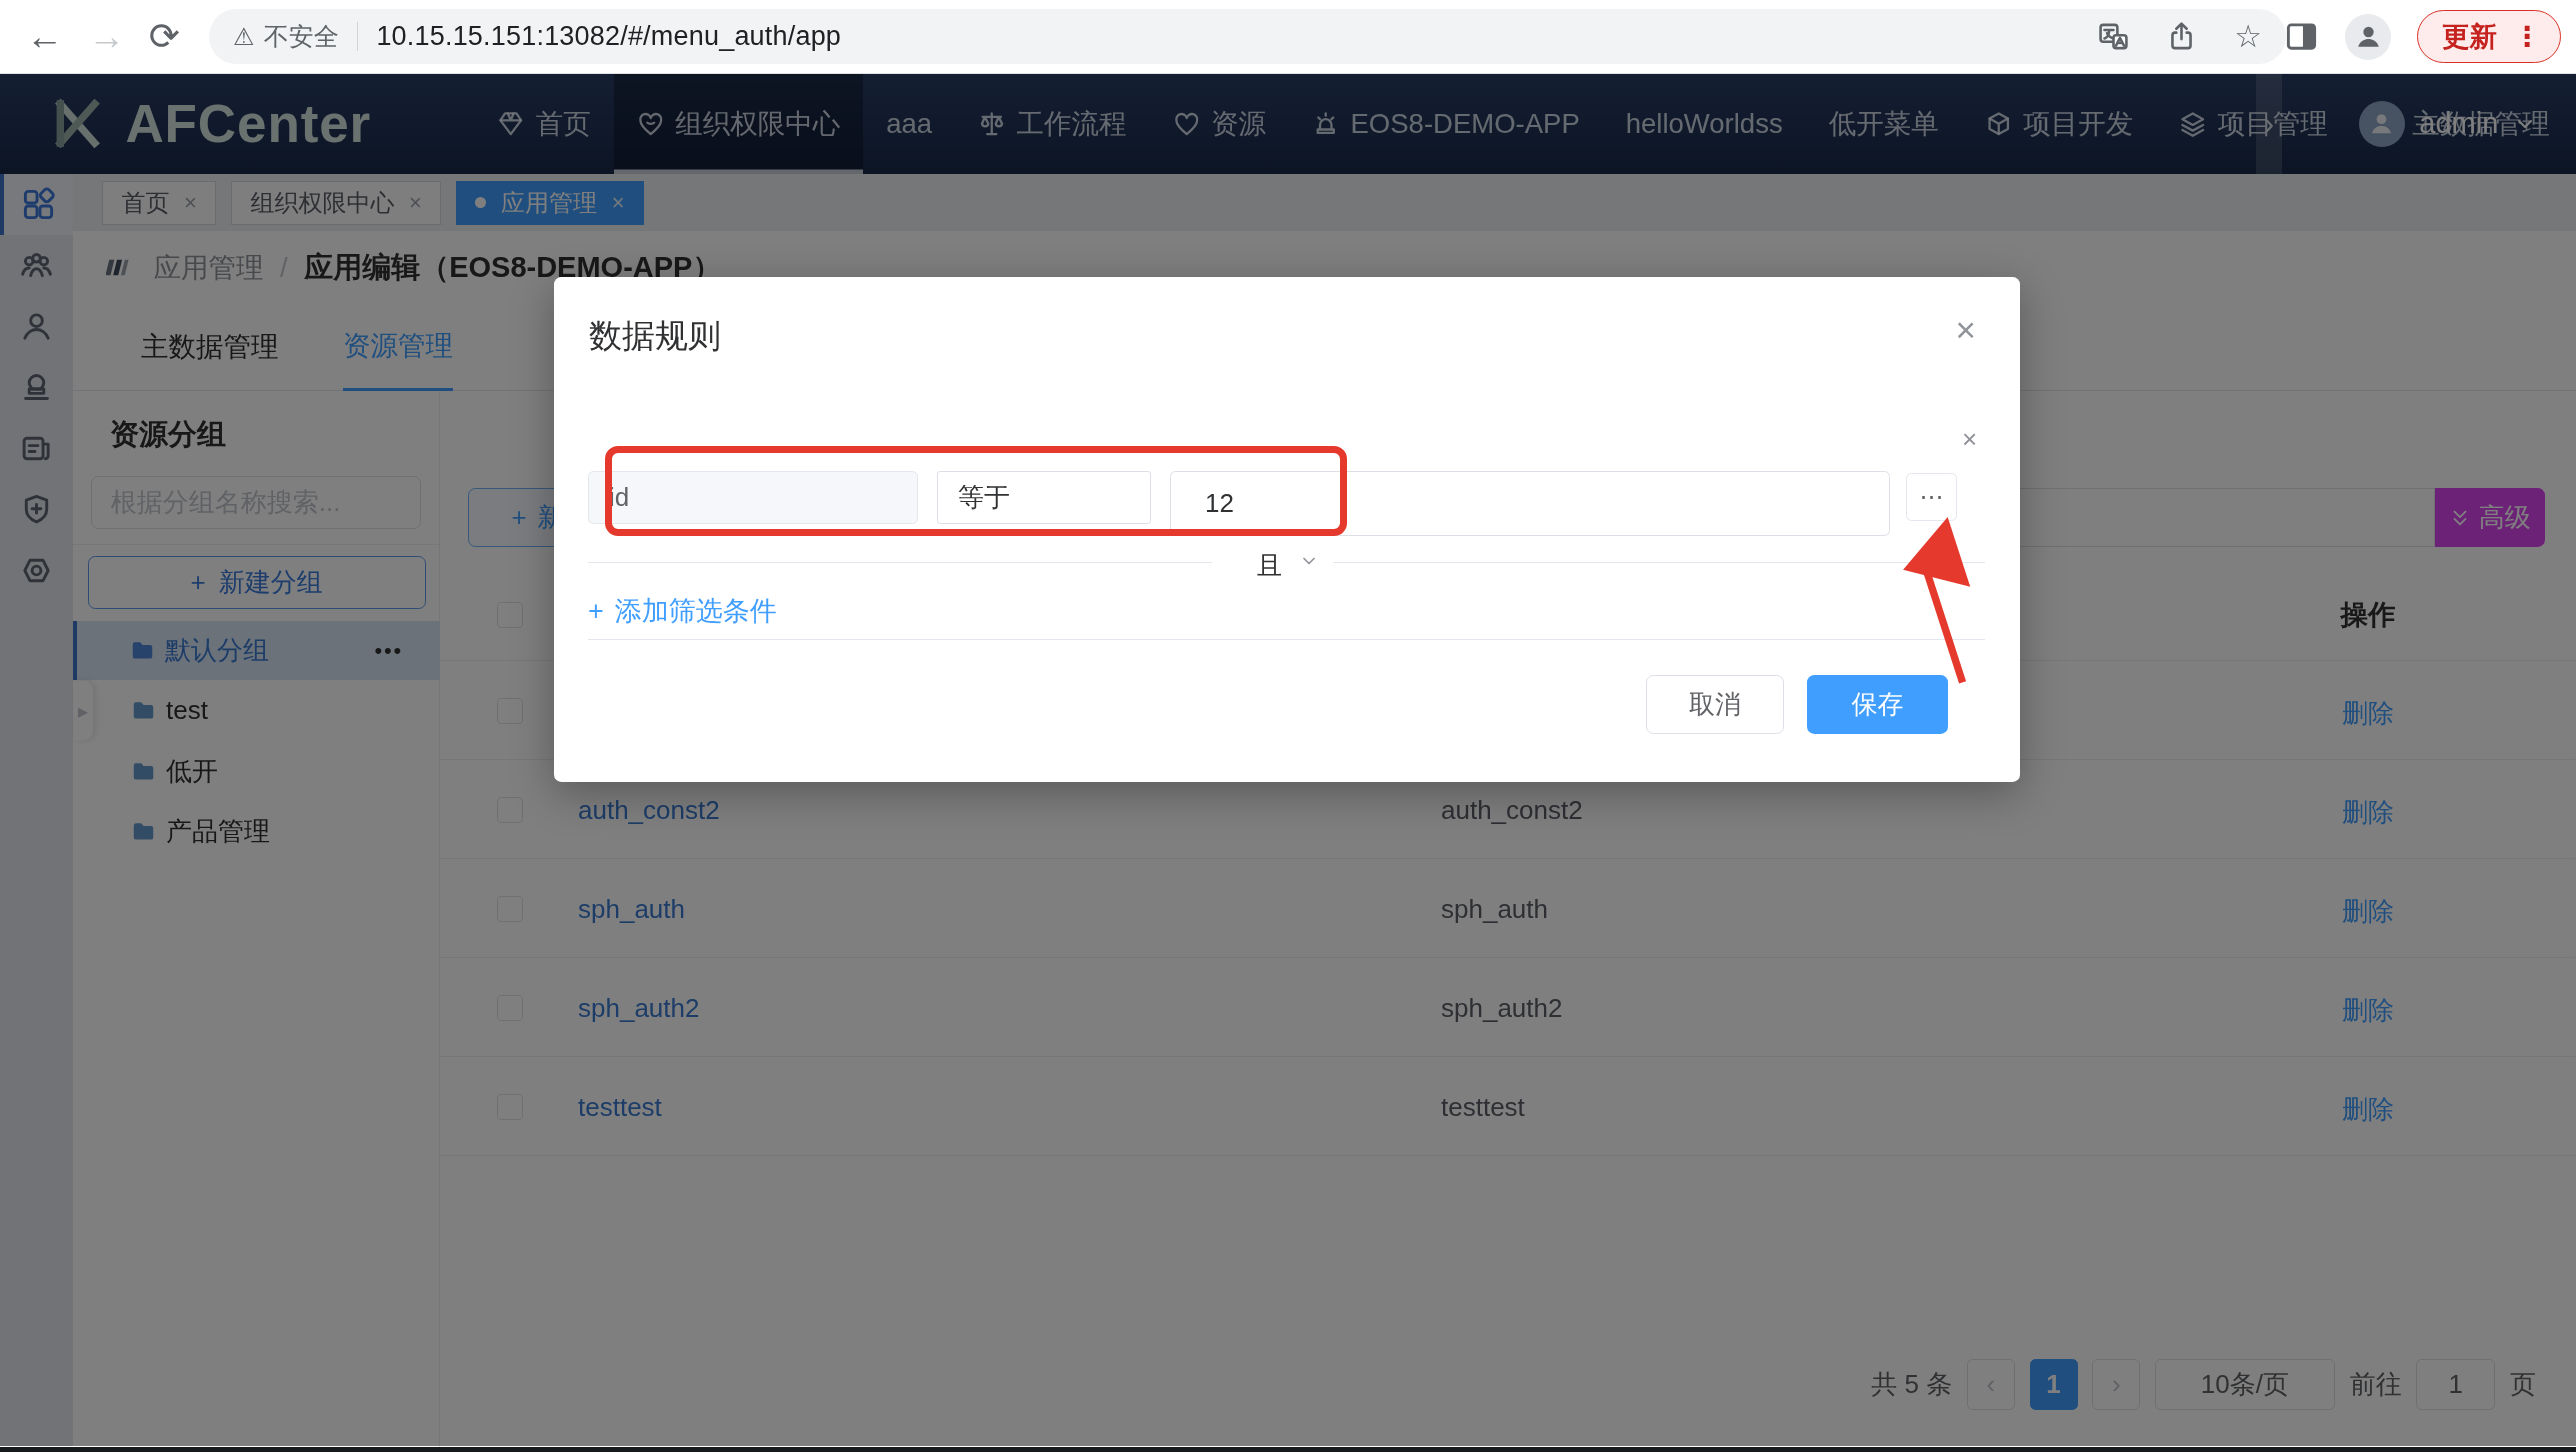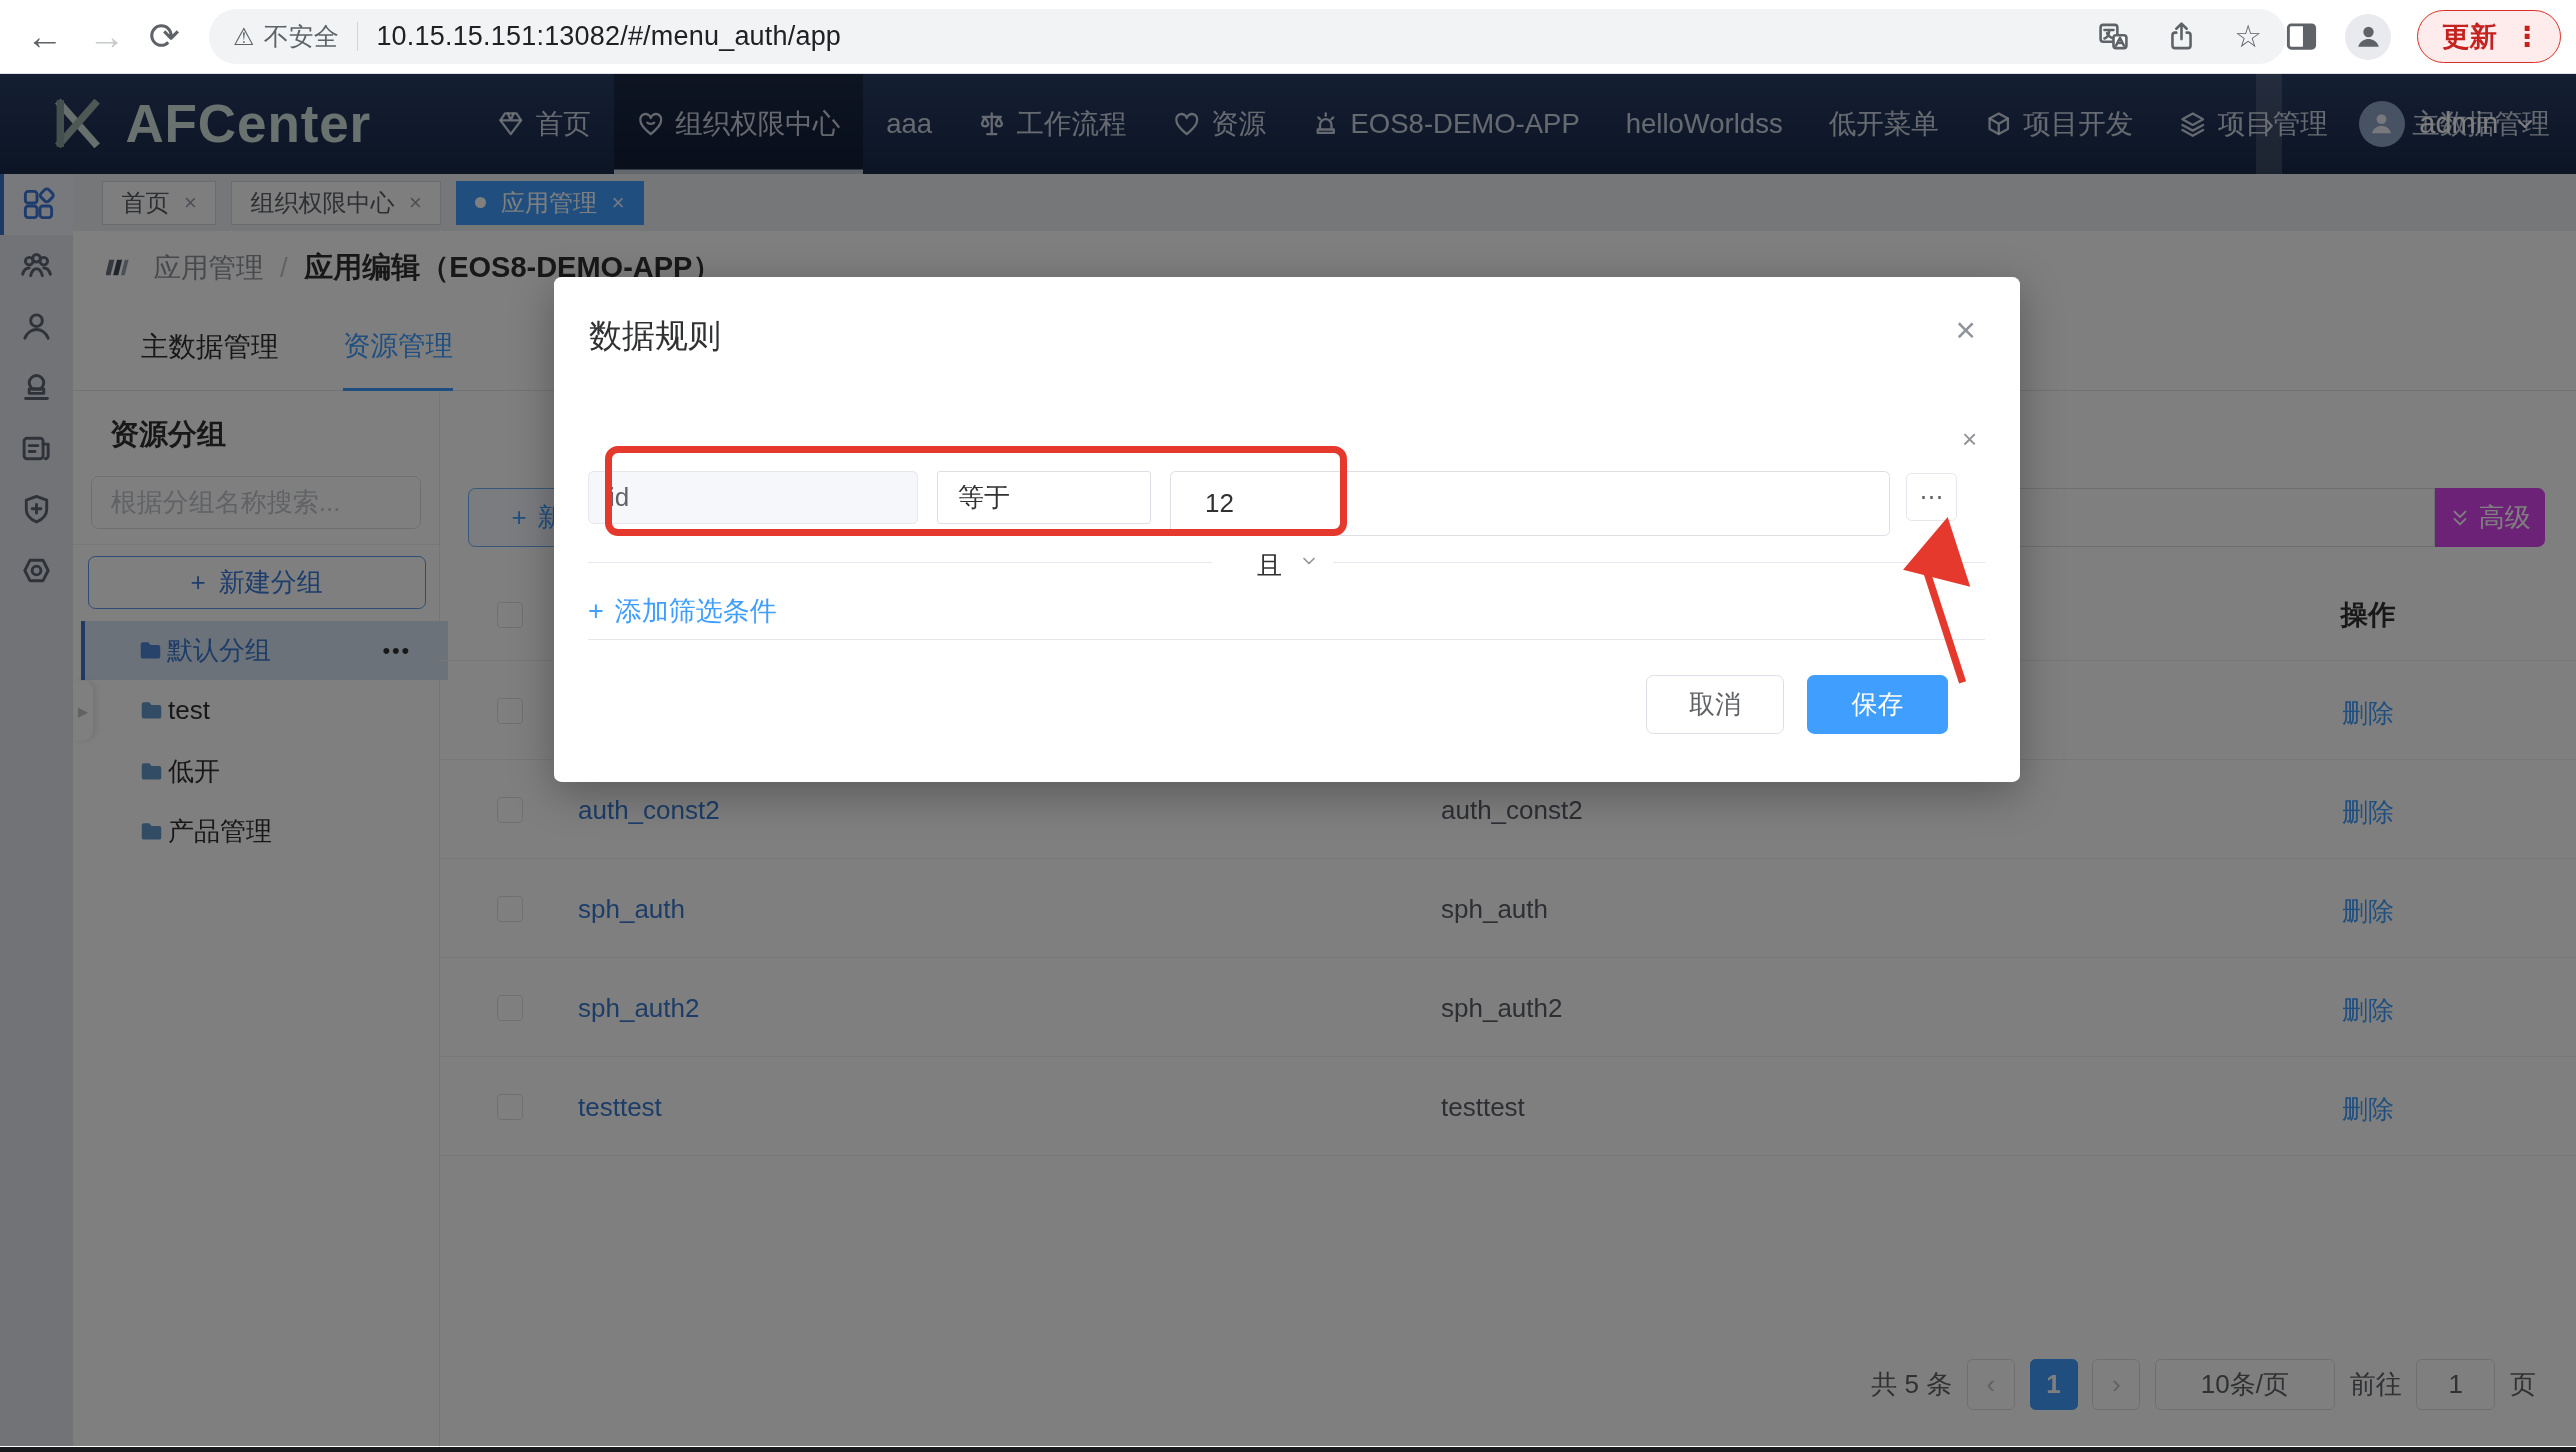--- a/index.html
+++ b/index.html
@@ -73,21 +73,21 @@
 
   
   .side{position:absolute;left:0;top:162px;width:367px;height:1054px;border-right:0.9px solid #e8eaee;box-sizing:border-box;}
   .side-title{position:absolute;left:37px;top:22px;font-size:29px;font-weight:700;color:#303133;}
   .side-search{position:absolute;left:18.4px;top:83px;width:330px;height:53px;border:0.9px solid #dcdfe6;border-radius:7.3px;
                box-sizing:border-box;font-size:26px;color:#606266;padding:0 18.4px;background:#fff;outline:none;}
   .side-search::placeholder{color:#c0c4cc;}
   .side-div{position:absolute;left:0;top:151px;width:367px;height:0.9px;background:#ebeef2;}
   .new-group{position:absolute;left:14.7px;top:163px;width:338px;height:53px;border:0.9px solid #5b97e8;border-radius:7.3px;
              background:#fff;color:#3a7ad9;font-size:26px;display:flex;align-items:center;justify-content:center;gap:13px;box-sizing:border-box;}
-  .grp{position:absolute;left:8px;width:367px;height:59px;display:flex;align-items:center;gap:1px;padding-left:55px;box-sizing:border-box;
+  .grp{position:absolute;left:0;width:367px;height:59px;display:flex;align-items:center;gap:7px;padding-left:55px;box-sizing:border-box;
        font-size:26px;color:#303133;}
   .grp.selected{background:#d7e4f5;border-left:4.6px solid #3f74c8;padding-left:50px;color:#3a7ad0;}
   .grp .more{margin-left:auto;margin-right:37px;color:#303133;font-size:22px;letter-spacing:1.8px;}
   .folder{width:31px;height:26px;}
   .collapse-handle{position:absolute;left:73px;top:608px;width:20px;height:59px;background:#fff;border-radius:0 9.2px 9.2px 0;
                    box-shadow:2.8px 0 7.3px rgba(0,0,0,.10);display:flex;align-items:center;justify-content:center;
                    color:#c0c4cc;font-size:20px;z-index:5;}
 
   
   .newbtn{position:absolute;left:395px;top:257px;width:165px;height:59px;border:0.9px solid #6db1f7;border-radius:7.3px;

